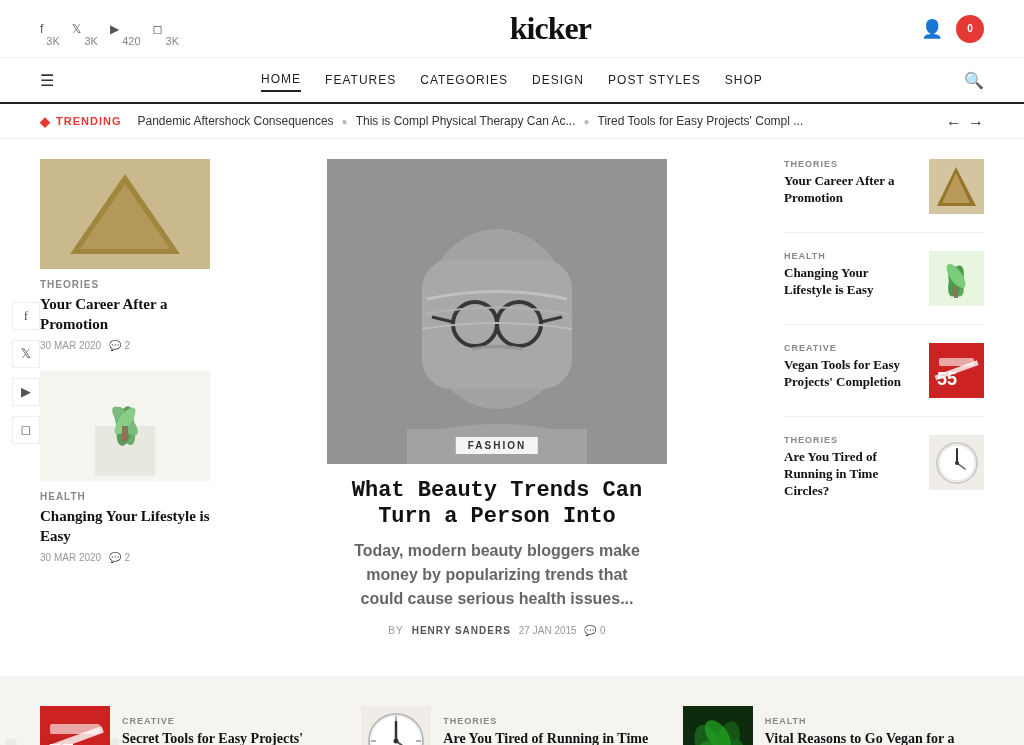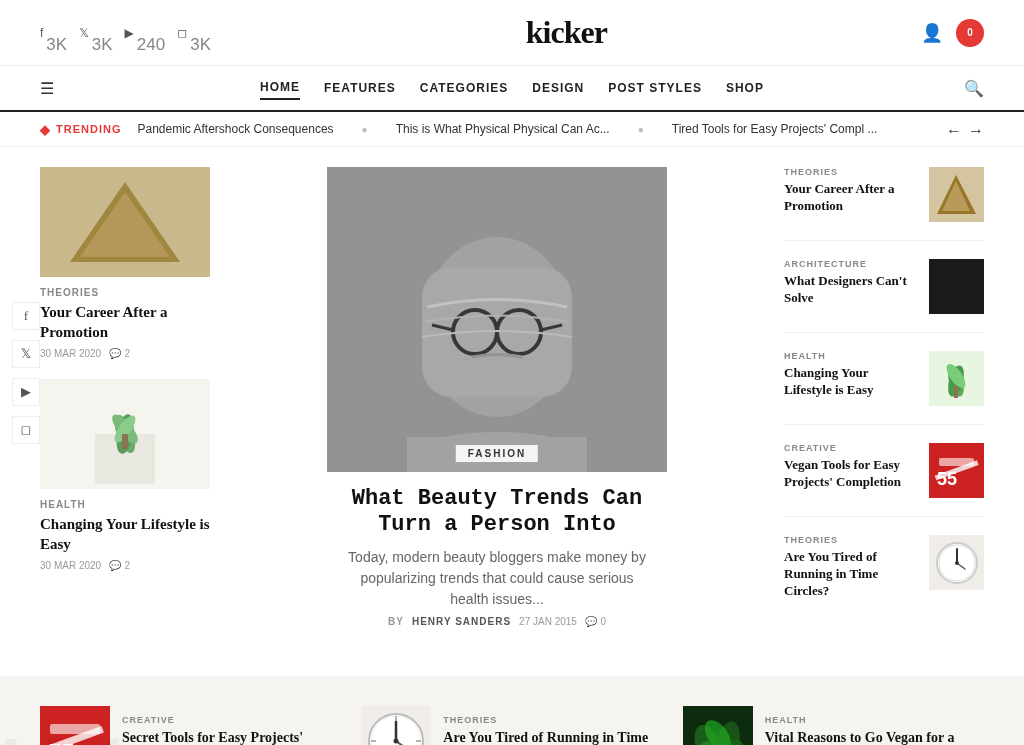--- a/index.html
+++ b/index.html
@@ -3,39 +3,39 @@
   <meta charset="utf-8">
   <style>
     * { box-sizing: border-box; margin: 0; padding: 0; }
     body { font-family: Georgia, 'Times New Roman', serif; background: #fff; color: #222; font-size: 14px; }
     
     
     .top-bar { display: flex; align-items: center; justify-content: space-between; padding: 10px 40px; border-bottom: 1px solid #eee; }
     .social-links { display: flex; gap: 12px; align-items: center; font-size: 12px; }
     .social-item { display: flex; align-items: center; gap: 3px; color: #555; font-family: Arial, sans-serif; }
     .social-item .sicon { font-size: 12px; }
-    .social-count { font-size: 17px; color: #888; margin-top: 25px; }
+    .social-count { font-size: 11px; color: #888; margin-top: 25px; }
     .logo { font-size: 32px; font-weight: 900; letter-spacing: -1px; font-family: Georgia, serif; color: #111; }
     .top-right { display: flex; align-items: center; gap: 12px; }
     .cart-btn { position: relative; width: 28px; height: 28px; background: #e53935; border-radius: 50%; display: flex; align-items: center; justify-content: center; cursor: pointer; }
     .cart-btn span { color: #fff; font-size: 10px; font-family: Arial; font-weight: bold; }
     .user-icon { font-size: 18px; color: #555; cursor: pointer; }
 
     
     .nav { display: flex; align-items: center; justify-content: center; padding: 10px 40px; border-bottom: 2px solid #222; position: relative; gap: 24px; }
     .nav-hamburger { position: absolute; left: 40px; font-size: 16px; cursor: pointer; color: #333; }
-    .nav-item { font-family: Arial, sans-serif; font-size: 12px; font-weight: 700; text-transform: uppercase; letter-spacing: 1px; color: #222; cursor: pointer; padding: 4px 0; }
+    .nav-item { font-family: Arial, sans-serif; font-size: 12px; font-weight: 400; text-transform: uppercase; letter-spacing: 1px; color: #222; cursor: pointer; padding: 4px 0; }
     .nav-item.active { border-bottom: 2px solid #222; }
     .nav-search { position: absolute; right: 40px; cursor: pointer; font-size: 16px; color: #333; }
 
     
     .trending-bar { display: flex; align-items: center; padding: 8px 40px; border-bottom: 1px solid #eee; gap: 16px; }
     .trending-label { display: flex; align-items: center; gap: 5px; font-family: Arial, sans-serif; font-size: 11px; font-weight: 700; text-transform: uppercase; color: #e53935; letter-spacing: 1px; }
     .trending-flame { color: #e53935; font-size: 13px; }
-    .trending-items { display: flex; gap: 28px; align-items: center; flex: 1; }
+    .trending-items { display: flex; gap: 8px; align-items: center; flex: 1; }
     .trending-item { font-family: Arial, sans-serif; font-size: 12px; color: #333; cursor: pointer; }
     .trending-dot { color: #bbb; font-size: 10px; }
     .trending-arrows { display: flex; gap: 6px; margin-left: auto; }
     .trending-arrow { cursor: pointer; font-size: 16px; color: #333; }
 
     
     .main-content { display: flex; padding: 20px 40px; gap: 20px; }
     
     
     .left-col { width: 170px; flex-shrink: 0; }
@@ -109,21 +109,21 @@
     <div class="social-item">
       <span class="sicon">f</span>
       <span class="social-count">3K</span>
     </div>
     <div class="social-item">
       <span class="sicon">𝕏</span>
       <span class="social-count">3K</span>
     </div>
     <div class="social-item">
       <span class="sicon">▶</span>
-      <span class="social-count">240</span>
+      <span class="social-count">420</span>
     </div>
     <div class="social-item">
       <span class="sicon">◻</span>
       <span class="social-count">3K</span>
     </div>
   </div>
   <div class="logo">kicker</div>
   <div class="top-right">
     <span class="user-icon">👤</span>
     <div class="cart-btn">
@@ -144,21 +144,21 @@
 </nav>
 
 <div class="trending-bar">
   <div class="trending-label">
     <span class="trending-flame">◆</span>
     <span>TRENDING</span>
   </div>
   <div class="trending-items">
     <span class="trending-item">Pandemic Aftershock Consequences</span>
     <span class="trending-dot">●</span>
-    <span class="trending-item">This is What Physical Physical Can Ac...</span>
+    <span class="trending-item">This is Compl Physical Therapy Can Ac...</span>
     <span class="trending-dot">●</span>
     <span class="trending-item">Tired Tools for Easy Projects' Compl ...</span>
   </div>
   <div class="trending-arrows">
     <span class="trending-arrow">←</span>
     <span class="trending-arrow">→</span>
   </div>
 </div>
 
 <div class="main-content">
@@ -231,23 +231,23 @@
         <path d="M145 190 Q170 185 195 190" stroke="#999" stroke-width="3" fill="none"></path>
 
         <ellipse cx="170" cy="290" rx="90" ry="25" fill="#aaa"></ellipse>
         <rect x="80" y="270" width="180" height="35" fill="#aaa"></rect>
 
         <rect width="340" height="305" fill="rgba(100,100,100,0.1)"></rect>
       </svg>
       <div class="fashion-badge" style="position:absolute; bottom:10px; left:50%; transform:translateX(-50%); font-family:Arial,sans-serif; font-size:10px; font-weight:700; letter-spacing:2px; text-transform:uppercase; color:#333; background:rgba(255,255,255,0.88); padding:3px 12px;">FASHION</div>
     </div>
     <div class="main-article-title" style="font-size:22px; font-weight:900; text-align:center; line-height:1.2; color:#111; margin:14px 0 8px; max-width:320px;">What Beauty Trends Can Turn a Person Into</div>
-    <div class="main-article-excerpt" style="font-size:14px; color:#666; text-align:center; line-height:1.5; max-width:300px; margin-bottom:6px; font-family:Arial,sans-serif;">Today, modern beauty bloggers make money by popularizing trends that could cause serious health issues...</div>
+    <div class="main-article-excerpt" style="font-size:16px; color:#666; text-align:center; line-height:1.5; max-width:300px; margin-bottom:14px; font-family:Arial,sans-serif;font-weight:bold;">Today, modern beauty bloggers make money by popularizing trends that could cause serious health issues...</div>
     <div class="main-article-meta" style="font-family:Arial,sans-serif; font-size:10px; color:#999; display:flex; gap:8px; align-items:center; justify-content:center;">
-      <span style="font-weight:700; text-transform:uppercase; letter-spacing:1px;">BY</span>
+      <span style="font-weight:400; text-transform:uppercase; letter-spacing:1px;">BY</span>
       <span style="font-weight:700; color:#555; text-transform:uppercase; letter-spacing:1px;">HENRY SANDERS</span>
       <span>27 JAN 2015</span>
       <span style="display:flex; align-items:center; gap:3px;">💬 <span>0</span></span>
     </div>
   </div>
 
   <div class="right-col">
 
     <div class="right-article">
       <div class="right-content">
@@ -256,27 +256,20 @@
       </div>
       <div class="right-thumb img-arch">
         <svg width="55" height="55" viewBox="0 0 55 55" xmlns="http://www.w3.org/2000/svg">
           <rect width="55" height="55" fill="#d4c5a0"></rect>
           <polygon points="27,8 8,47 47,47" fill="#8B6914" opacity="0.85"></polygon>
           <polygon points="27,14 13,44 41,44" fill="#c8a96e" opacity="0.7"></polygon>
         </svg>
       </div>
     </div>
 
-    <div class="right-article">
-      <div class="right-content">
-        <div class="right-category">ARCHITECTURE</div>
-        <div class="right-title">What Designers Can't Solve</div>
-      </div>
-      <div class="right-thumb" style="background:#1a1a1a; width:55px; height:55px; flex-shrink:0;"></div>
-    </div>
 
     <div class="right-article">
       <div class="right-content">
         <div class="right-category">HEALTH</div>
         <div class="right-title">Changing Your Lifestyle is Easy</div>
       </div>
       <div class="right-thumb" style="width:55px; height:55px; flex-shrink:0; background:#e8f0e0;">
         <svg width="55" height="55" viewBox="0 0 55 55" xmlns="http://www.w3.org/2000/svg">
           <rect width="55" height="55" fill="#e8f5e0"></rect>
           <ellipse cx="27" cy="30" rx="7" ry="16" fill="#5aaa5a" transform="rotate(-15 27 30)"></ellipse>

